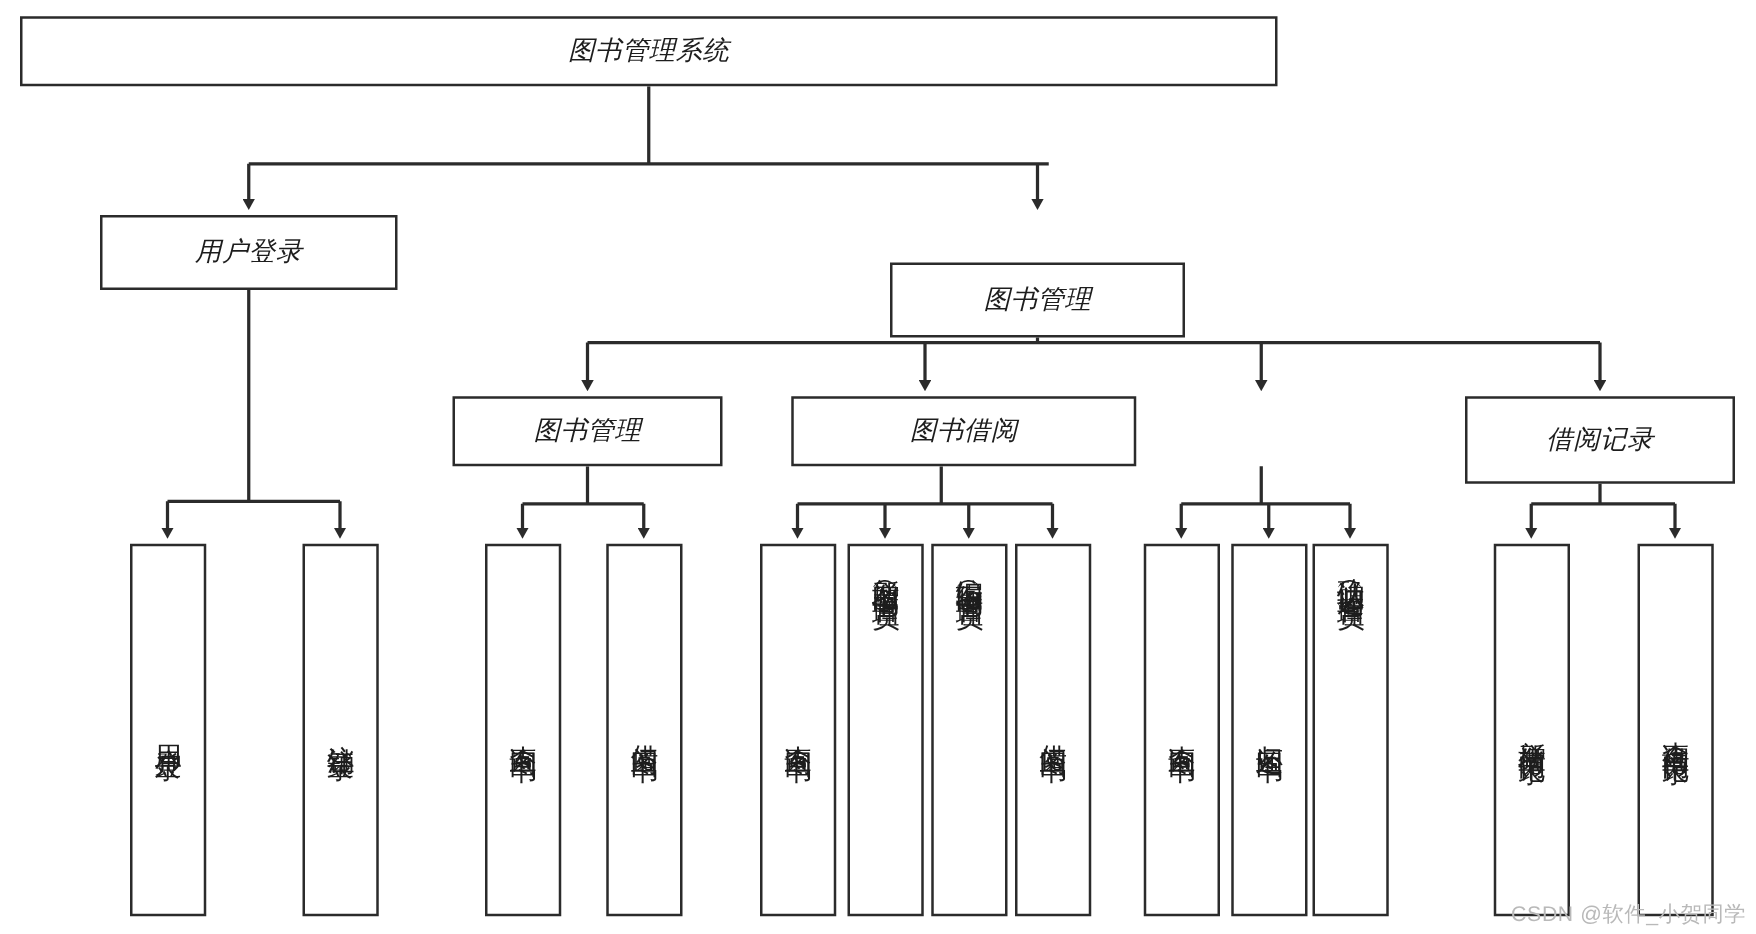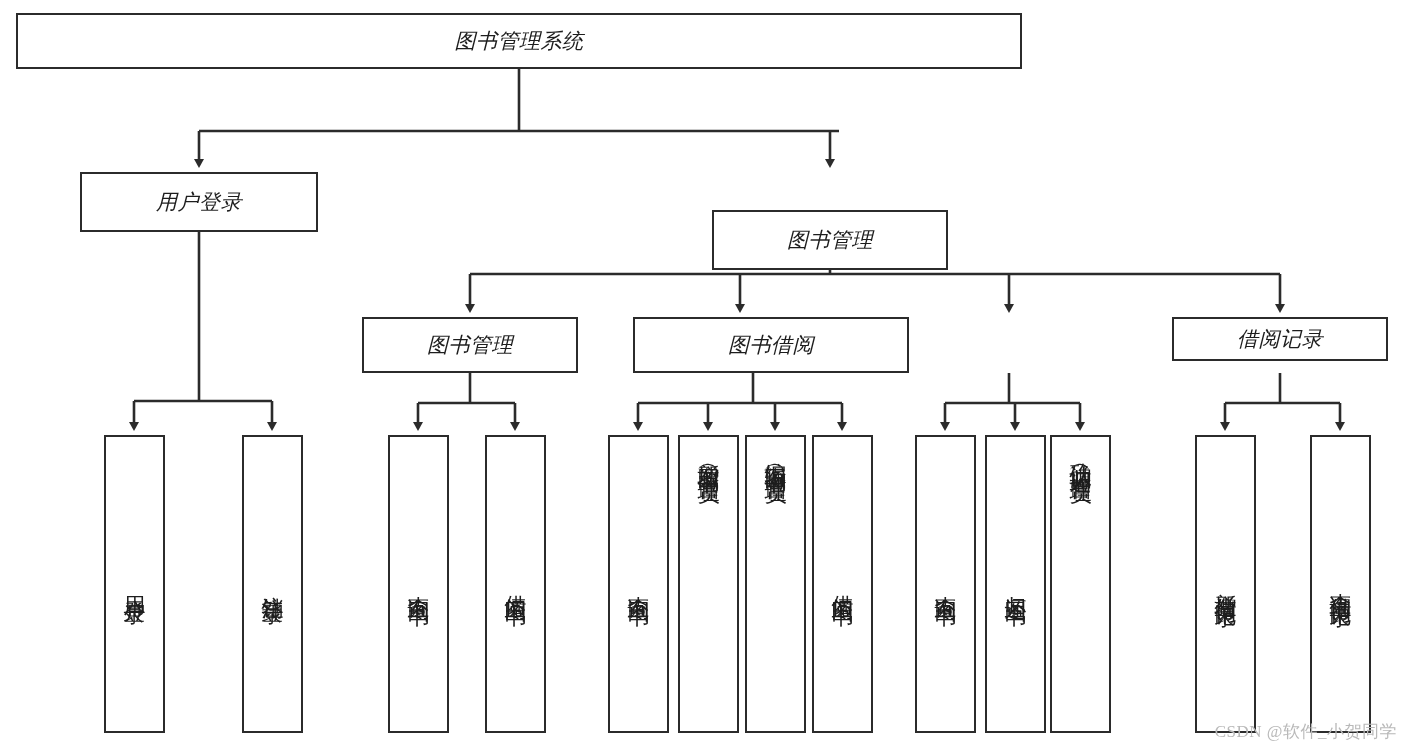--- a/index.html
+++ b/index.html
@@ -62,21 +62,20 @@
     padding-top: 0;
   }
   .watermark {
     position: absolute;
     right: 8px;
     bottom: 4px;
     font-size: 17px;
     color: #b9b9b9;
     white-space: nowrap;
     letter-spacing: 0.5px;
-    font-family: Liberation Serif, serif;
   }
 </style>
 </head>
 <body>
 
 <div id="canvas">
 
   <svg class="edges" viewBox="0 0 1405 747" xmlns="http://www.w3.org/2000/svg">
     <defs>
       <marker id="arrow" markerWidth="9" markerHeight="10" refX="1" refY="5" orient="auto" markerUnits="userSpaceOnUse">
@@ -137,21 +136,21 @@
   <div class="node horiz" style="left:712px; top:172px; width:236px; height:60px;margin-top:38px;">
     <span class="label">图书管理</span>
   </div>
 
   <div class="node horiz" style="left:362px; top:317px; width:216px; height:56px;">
     <span class="label">图书管理</span>
   </div>
   <div class="node horiz" style="left:633px; top:317px; width:276px; height:56px;">
     <span class="label">图书借阅</span>
   </div>
-  <div class="node horiz" style="left:1172px; top:317px; width:216px; height:44px;">
+  <div class="node horiz" style="left:1172px; top:317px; width:216px; height:70px;">
     <span class="label">借阅记录</span>
   </div>
 
   <div class="node vert centered" style="left:104px; top:435px; width:61px; height:298px;">
     <span class="label">用户登录</span>
   </div>
   <div class="node vert centered" style="left:242px; top:435px; width:61px; height:298px;">
     <span class="label">注销登录</span>
   </div>
   <div class="node vert centered" style="left:388px; top:435px; width:61px; height:298px;">

